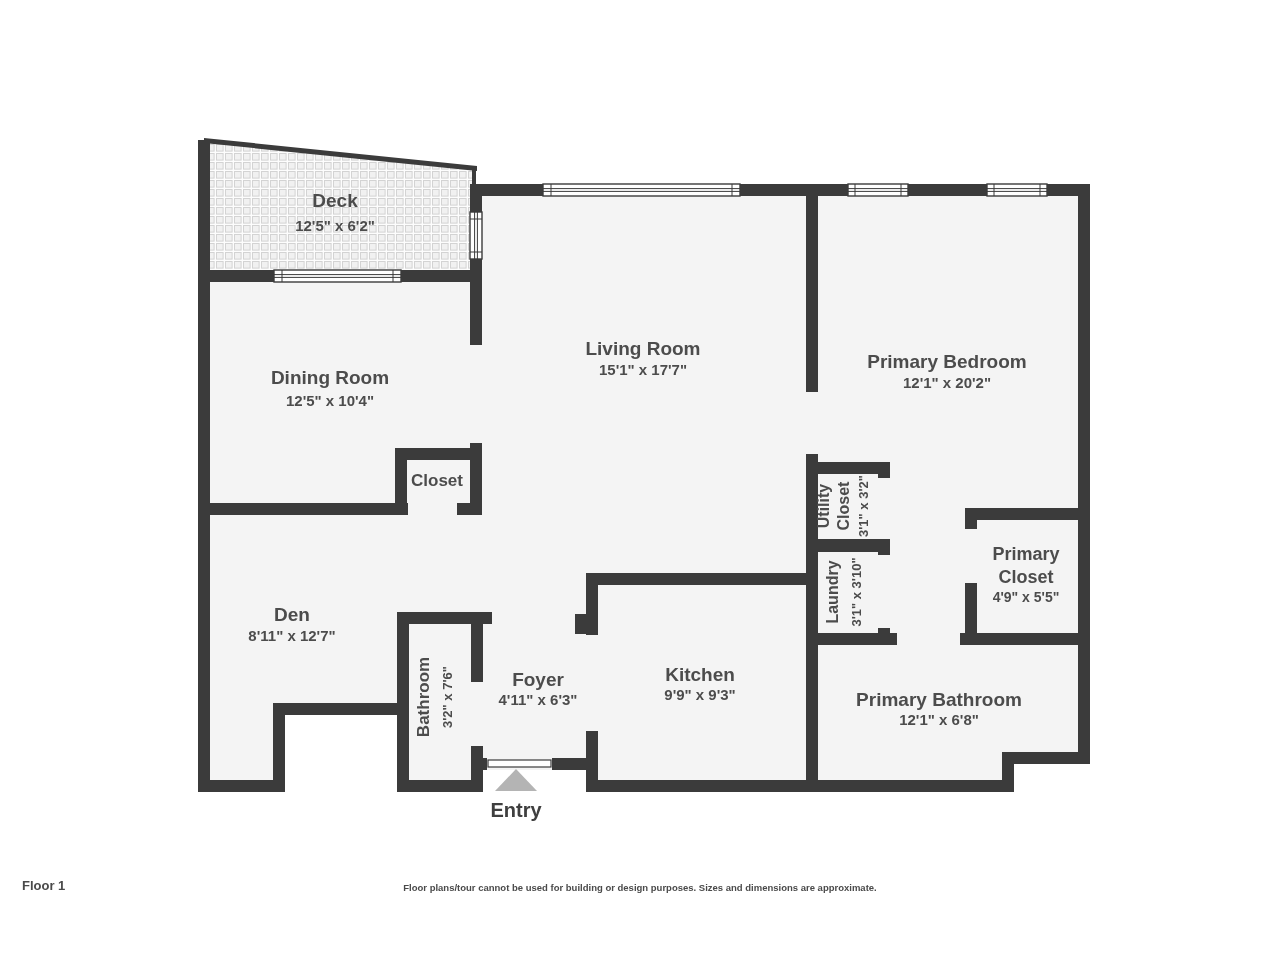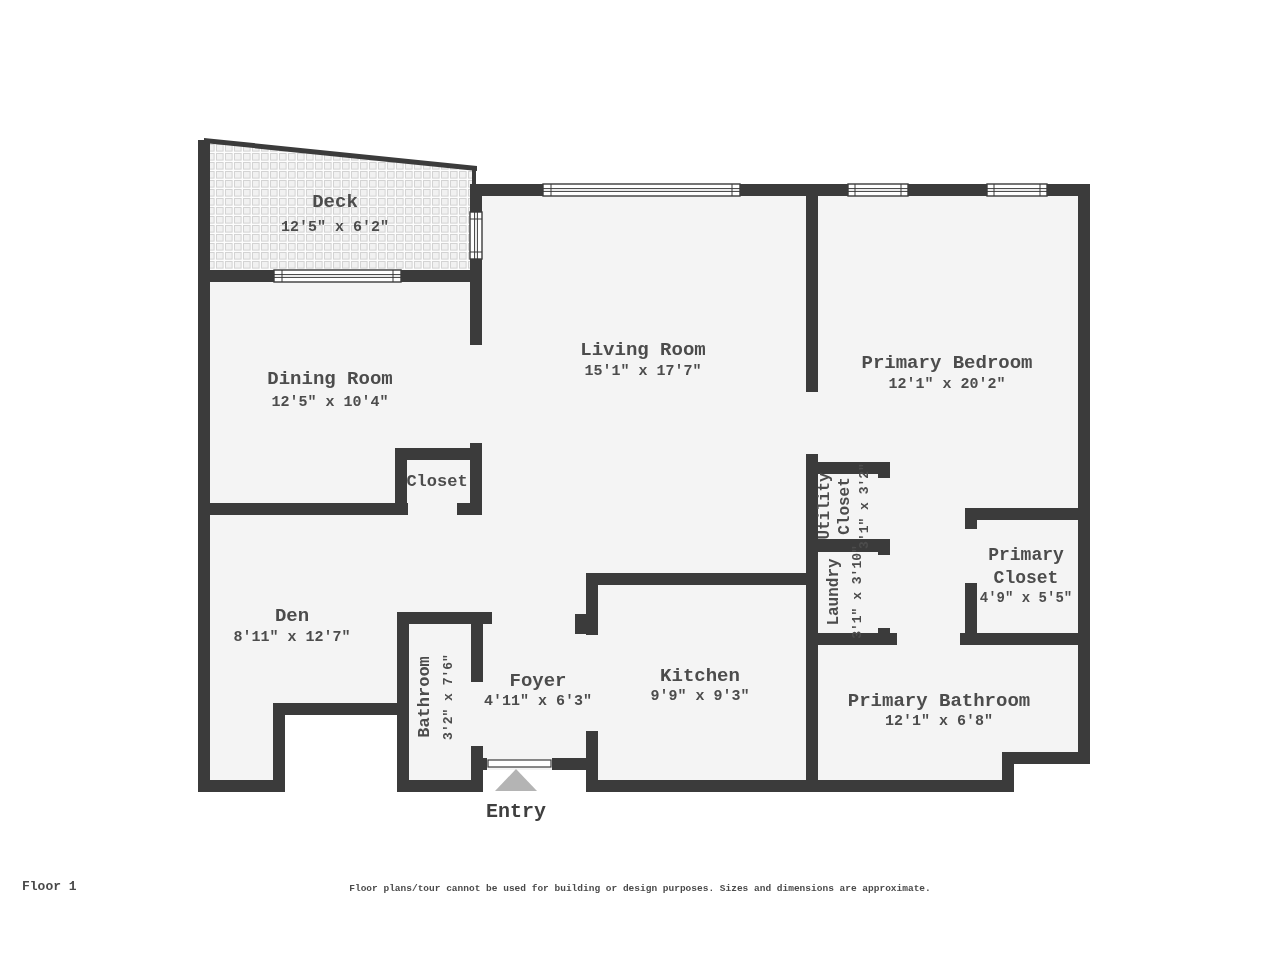--- a/index.html
+++ b/index.html
@@ -1,17 +1,17 @@
 <!DOCTYPE html>
 <html><head>
 <meta charset="utf-8">
 <style>
   html,body{margin:0;padding:0;background:#ffffff;}
   .stage{position:relative;width:1280px;height:960px;background:#ffffff;overflow:hidden;
-         font-family:Liberation Mono, monospace;}
+         font-family:Liberation Sans, sans-serif;}
   svg{display:block;}
   .wall{fill:#3b3b3b;}
   .floor{fill:#f4f4f4;}
   .exterior{fill:#ffffff;}
   .win-body{fill:#ffffff;stroke:#3b3b3b;stroke-width:1.4;}
   .win-line{stroke:#3b3b3b;stroke-width:1;}
   .deck-edge{fill:#3b3b3b;}
   .room-name{font-size:19px;font-weight:bold;fill:#4c4c4c;text-anchor:middle;}
   .room-dims{font-size:15px;font-weight:bold;fill:#4c4c4c;text-anchor:middle;}
   .room-name-sm{font-size:17px;font-weight:bold;fill:#4c4c4c;text-anchor:middle;}

